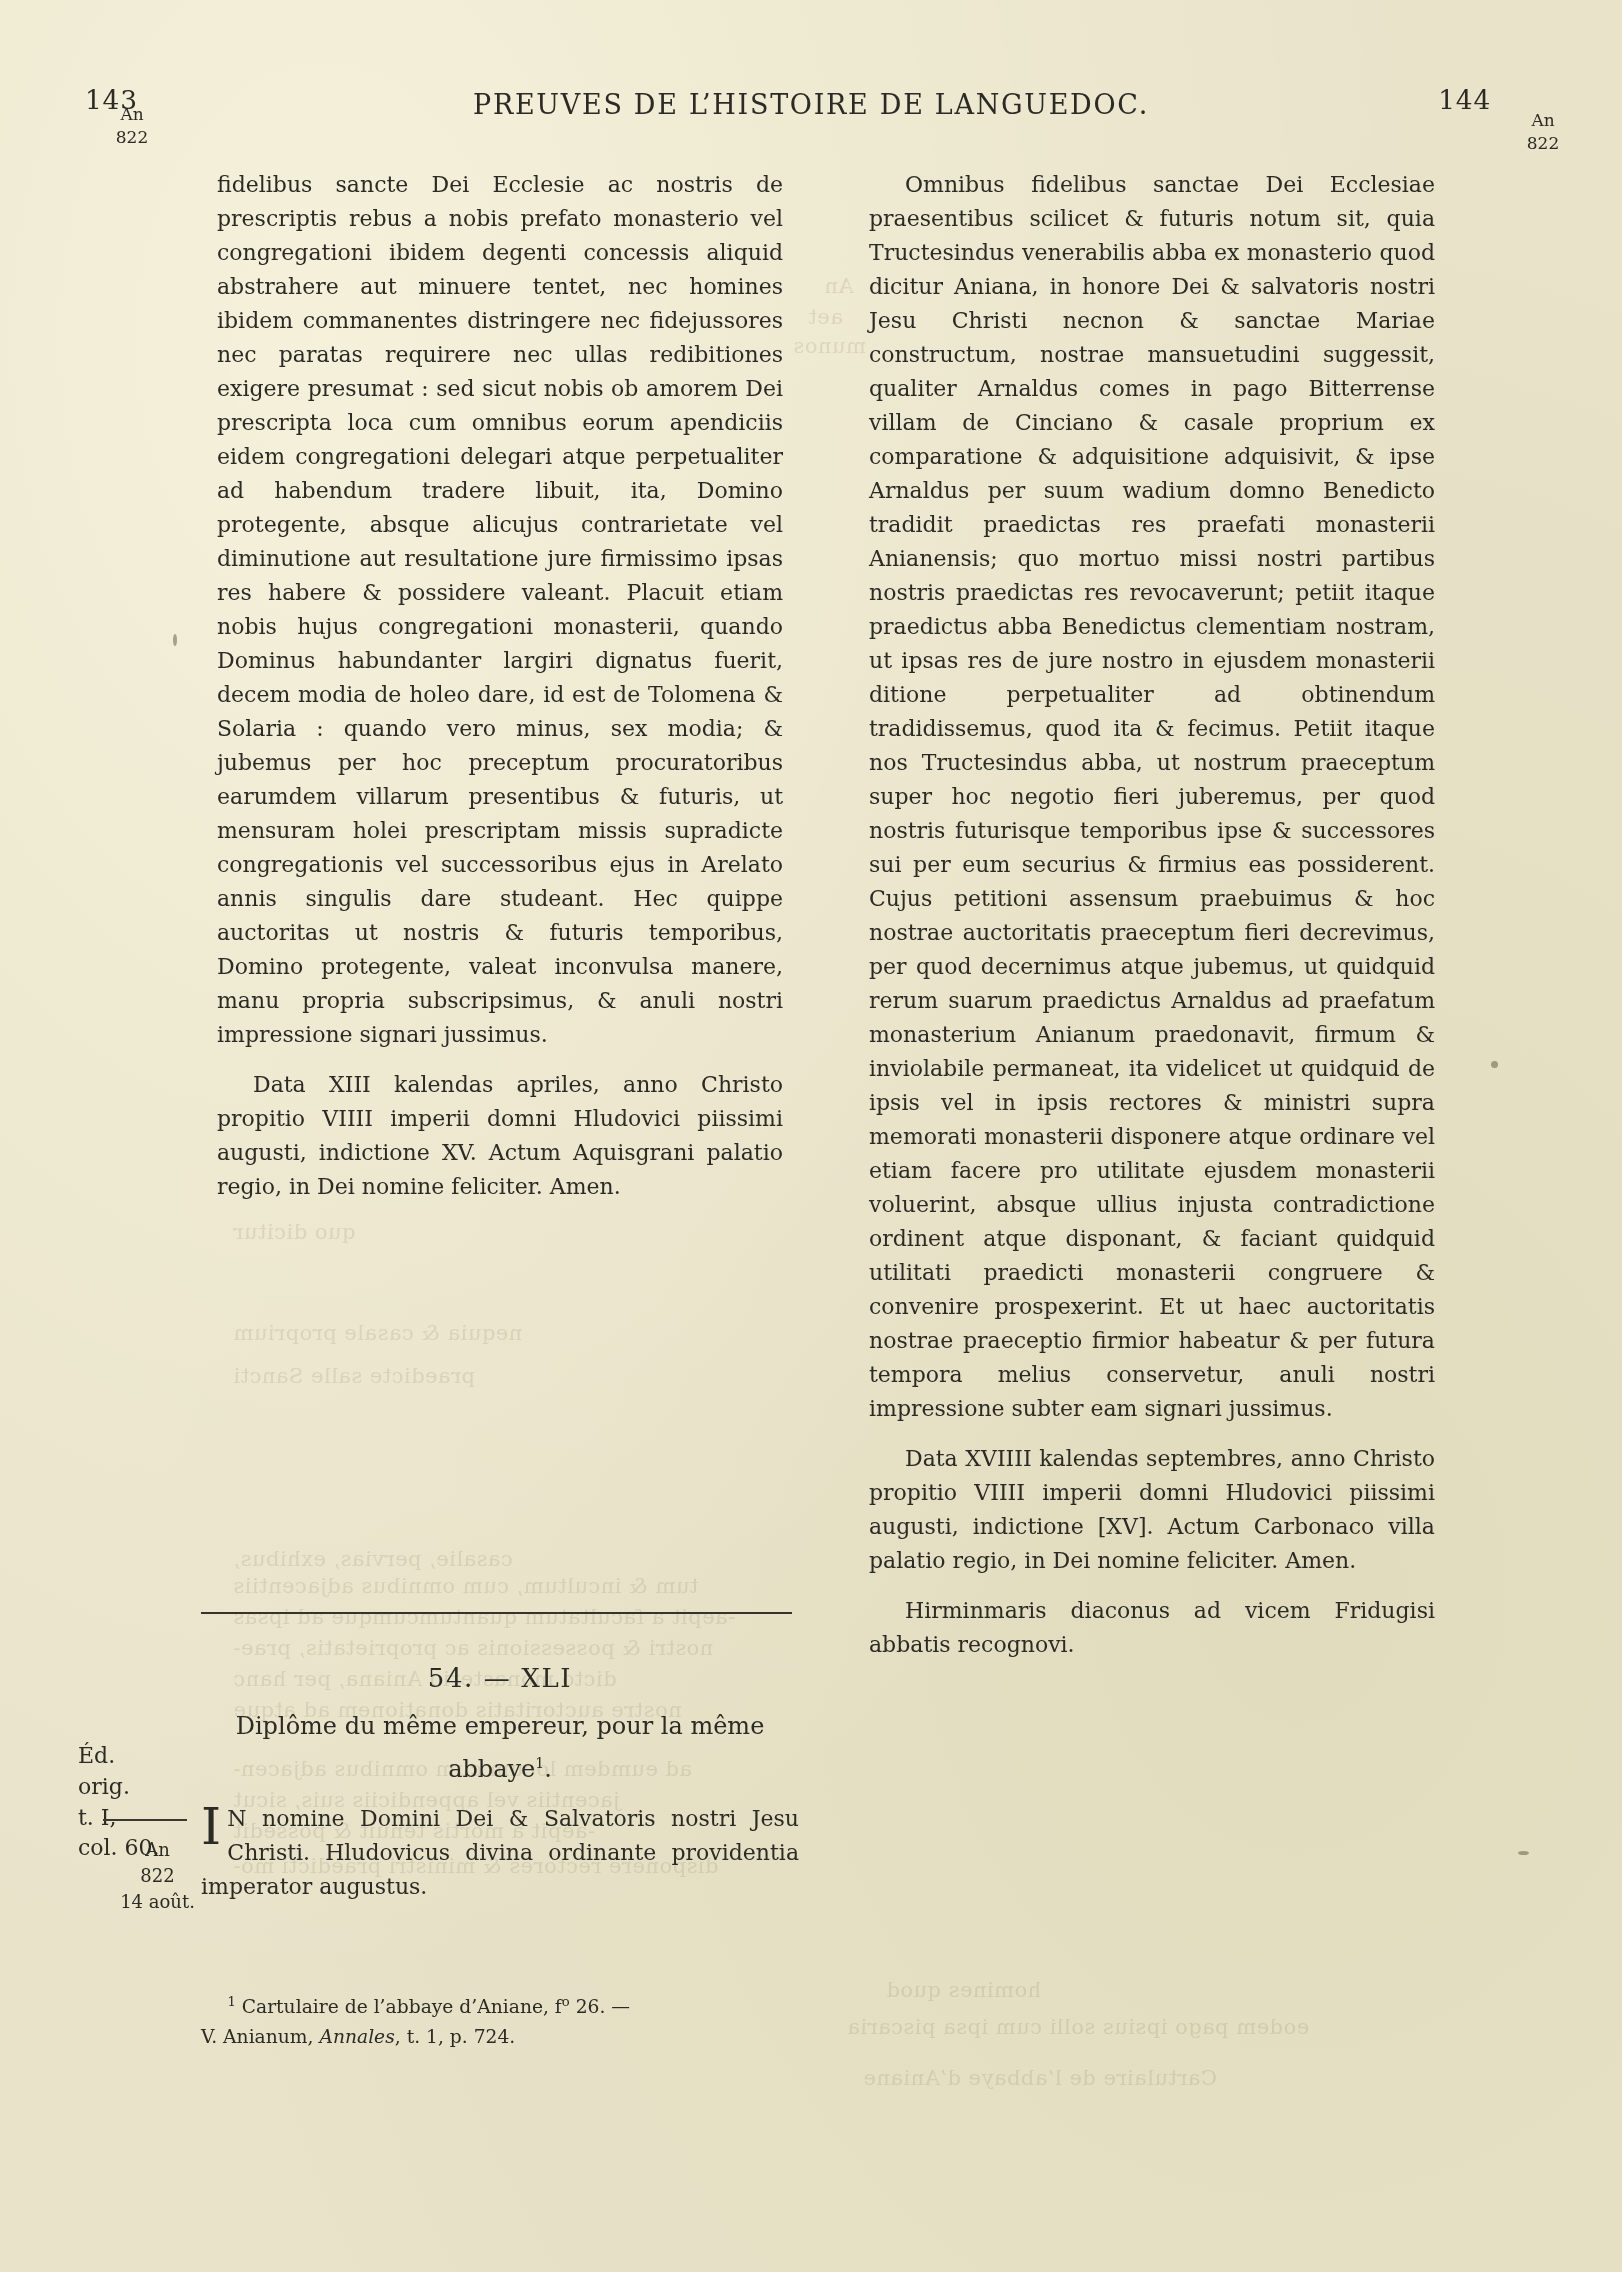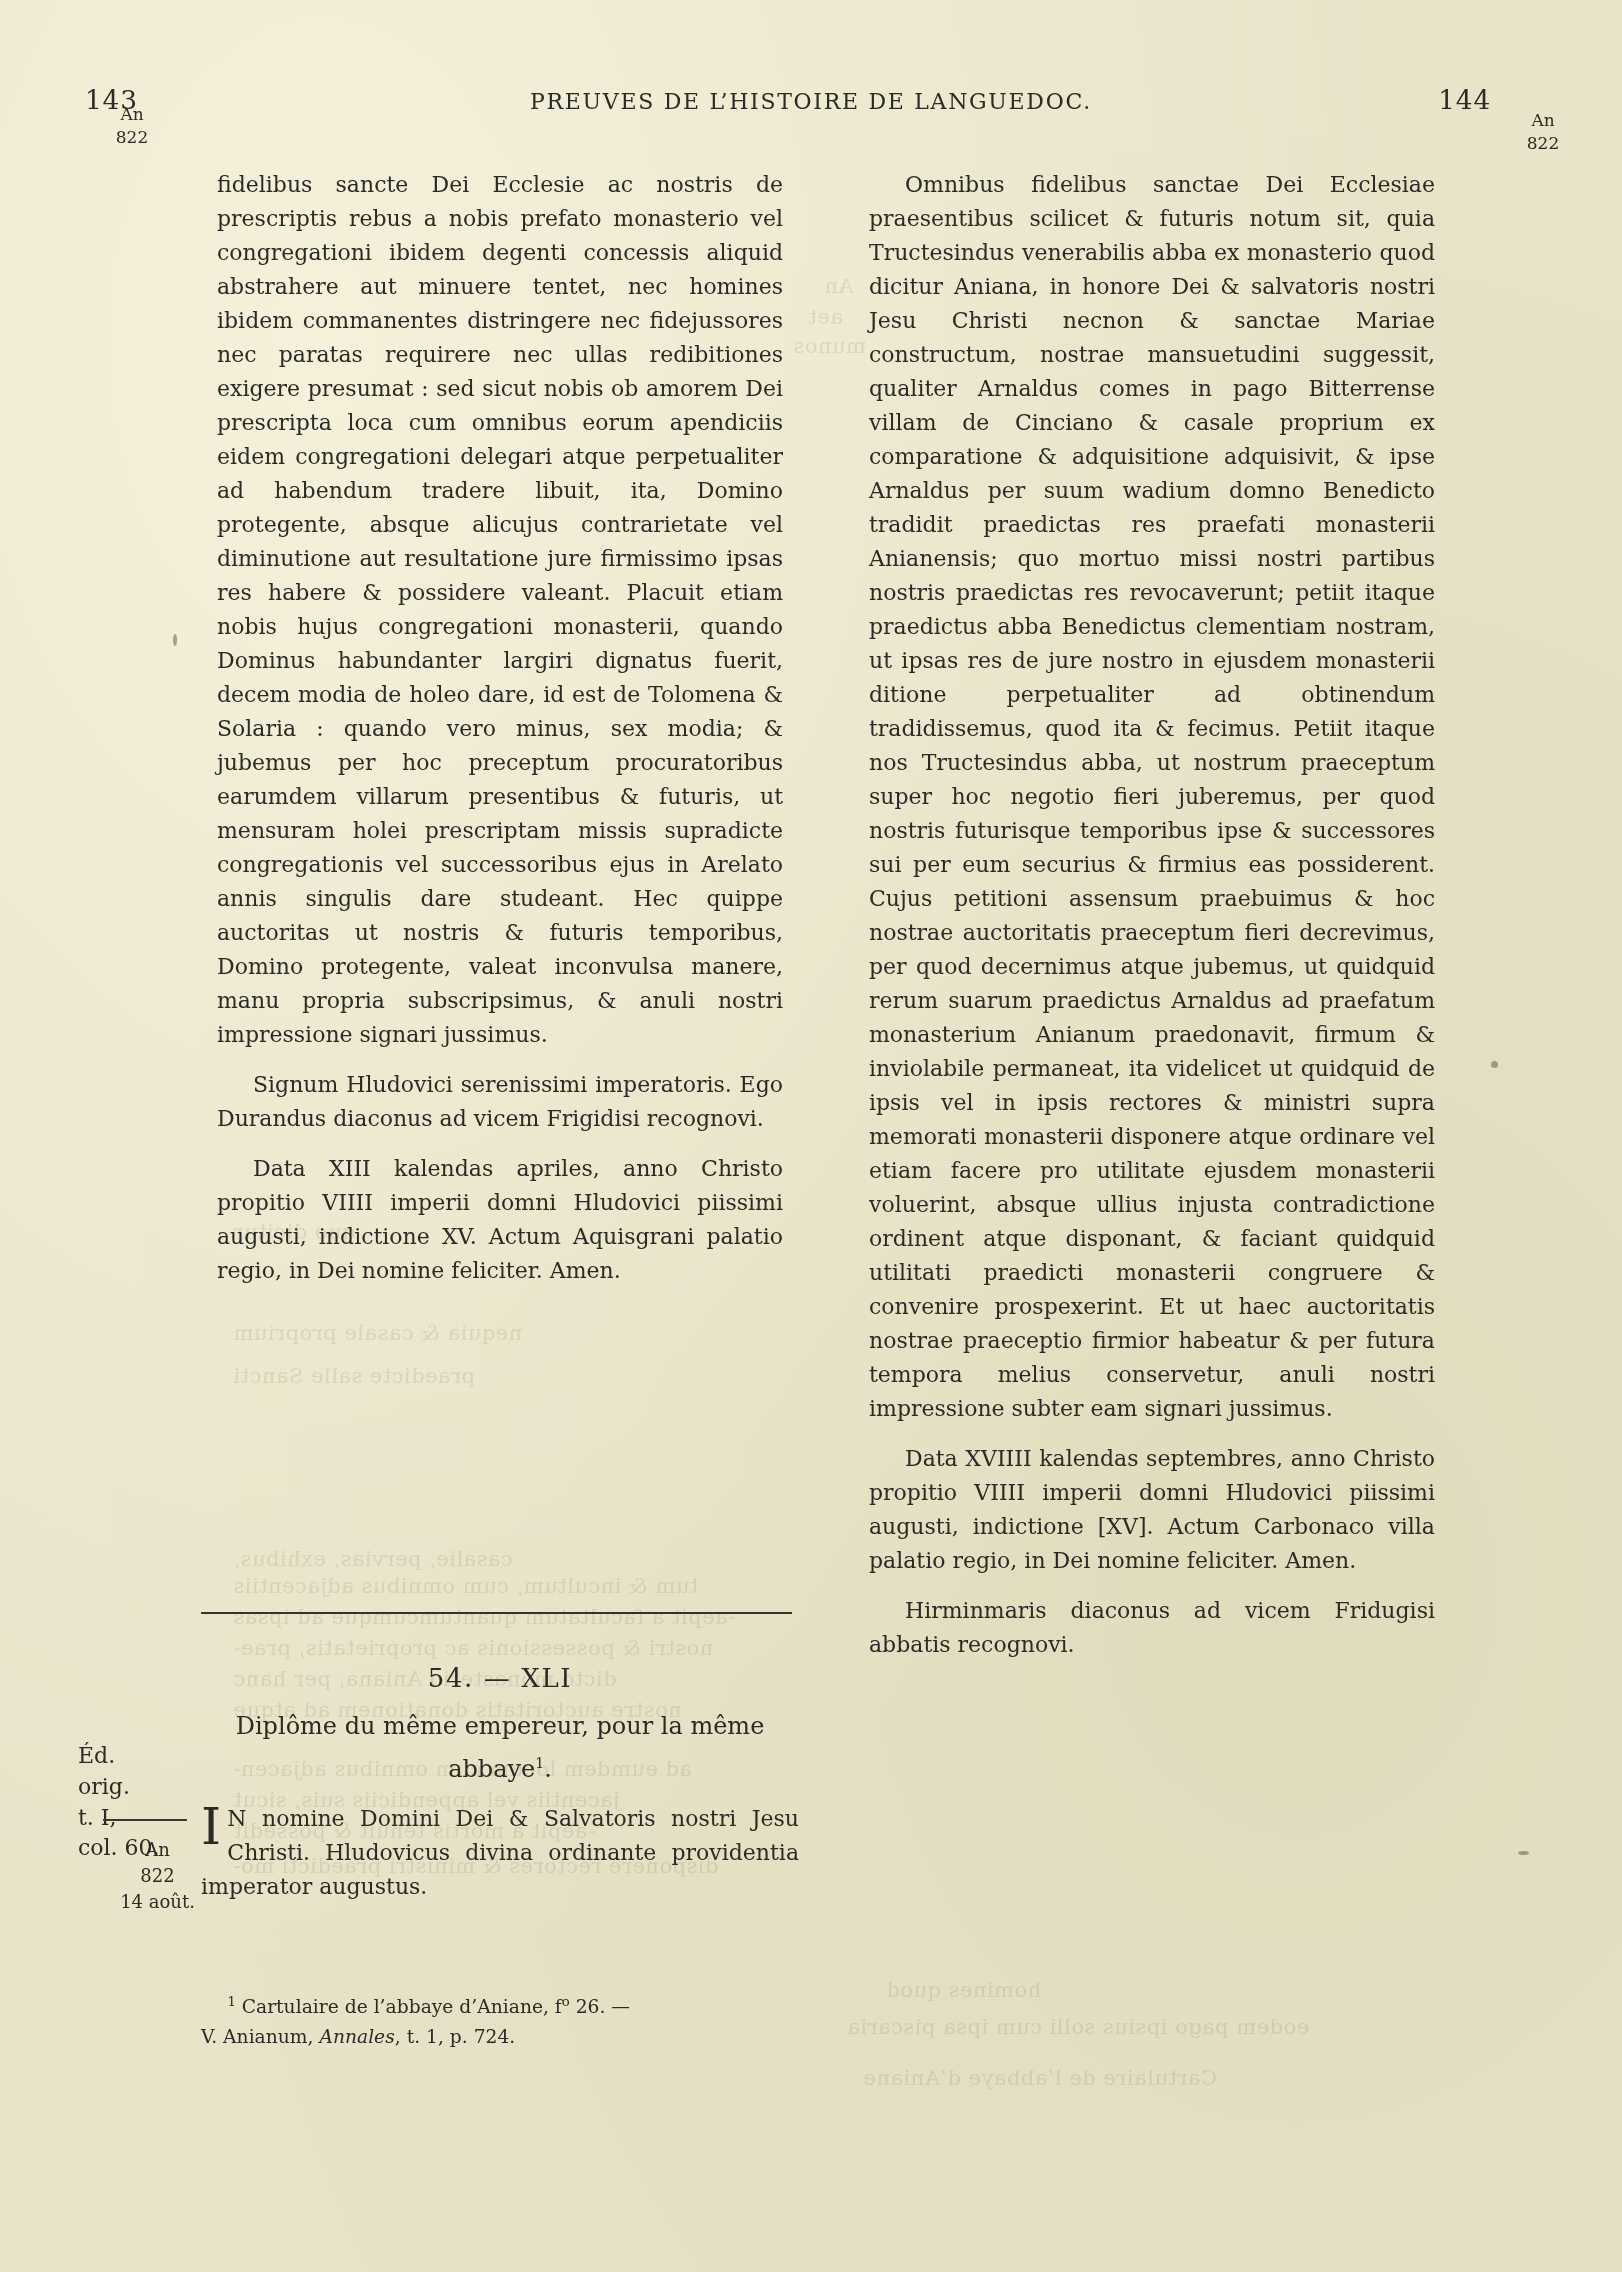--- a/index.html
+++ b/index.html
@@ -48,21 +48,21 @@
     top: 84px;
     font-size: 26.4px;
     letter-spacing: 0.8px;
   }
   .running-title {
     position: absolute;
     left: 0;
     right: 0;
     top: 89px;
     text-align: center;
-    font-size: 22px;
+    font-size: 27px;
     letter-spacing: 1.7px;
     font-family: "DejaVu Serif", serif;
   }
   .margin-note {
     position: absolute;
     font-size: 17px;
     line-height: 1.35;
     text-align: center;
     font-family: "DejaVu Serif", serif;
   }
@@ -191,21 +191,20 @@
   <div class="margin-note mn-edorig" style="white-space:pre-line;">Éd. orig.
 t. I,
 col. 60.</div>
   <div class="mn-rule"></div>
   <div class="margin-note mn-an822b" style="white-space:pre-line;">An
 822
 14 août.</div>
 
   <div class="col col-left">
     <p>fidelibus sancte Dei Ecclesie ac nostris de prescriptis rebus a nobis prefato monasterio vel congregationi ibidem degenti concessis aliquid abstrahere aut minuere tentet, nec homines ibidem commanentes distringere nec fidejussores nec paratas requirere nec ullas redibitiones exigere presumat : sed sicut nobis ob amorem Dei prescripta loca cum omnibus eorum apendiciis eidem congregationi delegari atque perpetualiter ad habendum tradere libuit, ita, Domino protegente, absque alicujus contrarietate vel diminutione aut resultatione jure firmissimo ipsas res habere &amp; possidere valeant. Placuit etiam nobis hujus congregationi monasterii, quando Dominus habundanter largiri dignatus fuerit, decem modia de holeo dare, id est de Tolomena &amp; Solaria : quando vero minus, sex modia; &amp; jubemus per hoc preceptum procuratoribus earumdem villarum presentibus &amp; futuris, ut mensuram holei prescriptam missis supradicte congregationis vel successoribus ejus in Arelato annis singulis dare studeant. Hec quippe auctoritas ut nostris &amp; futuris temporibus, Domino protegente, valeat inconvulsa manere, manu propria subscripsimus, &amp; anuli nostri impressione signari jussimus.</p>
-    <p class="ind">Signum Hludovici serenissimi imperatoris. Ego Durandus diaconus ad vicem Frigidisi recognovi.</p>
     <p class="ind">Data XIII kalendas apriles, anno Christo propitio VIIII imperii domni Hludovici piissimi augusti, indictione XV. Actum Aquisgrani palatio regio, in Dei nomine feliciter. Amen.</p>
   </div>
 
   <div class="divider"></div>
 
   <div class="sec-num">54. — XLI</div>
   <div class="sec-title">
     <span>Diplôme du même empereur, pour la même abbaye</span><span class="sup">1</span>.
   </div>
 

